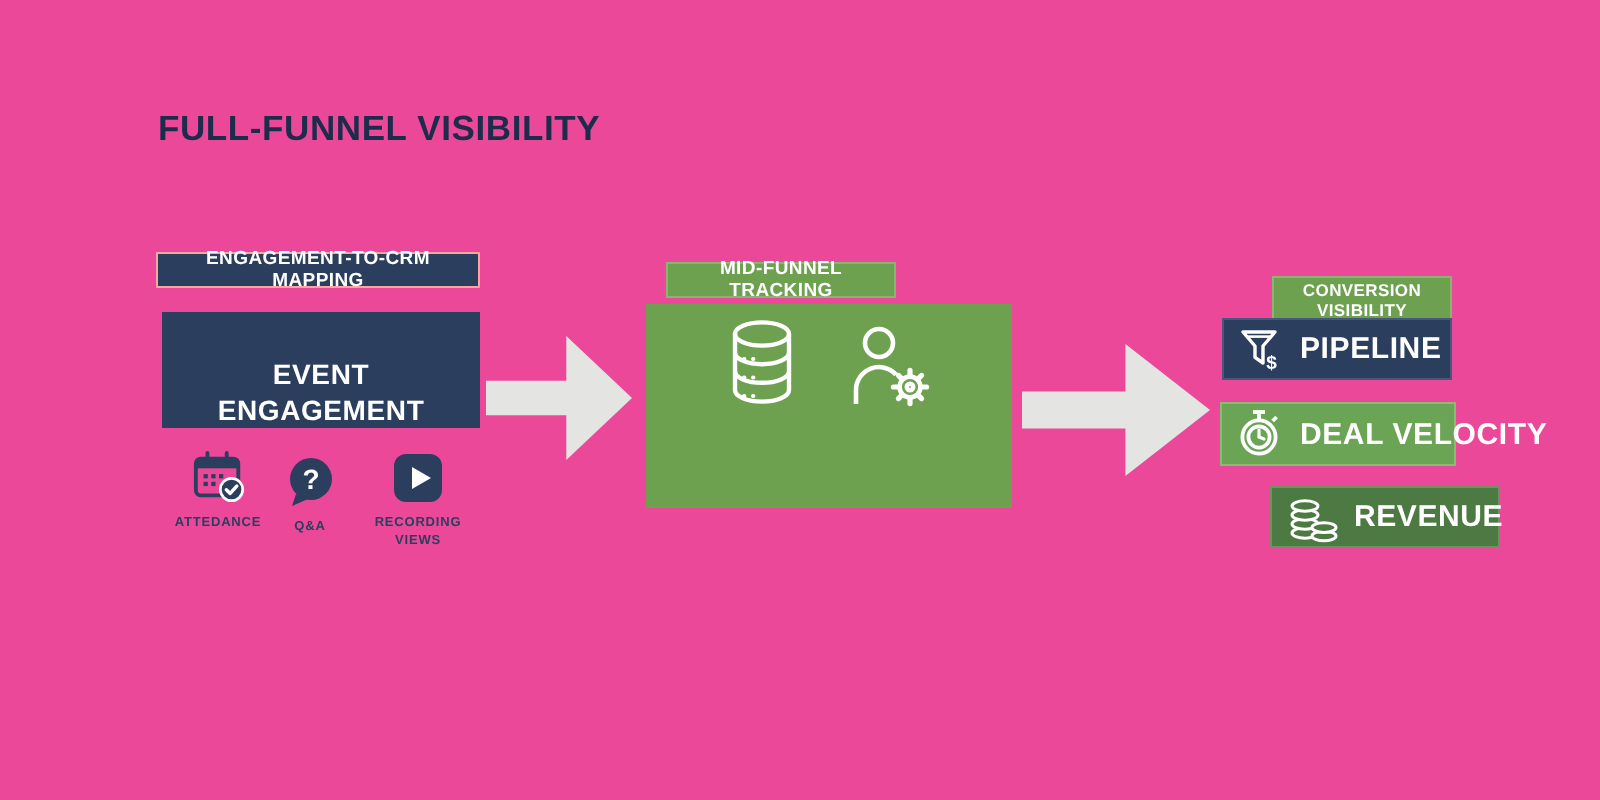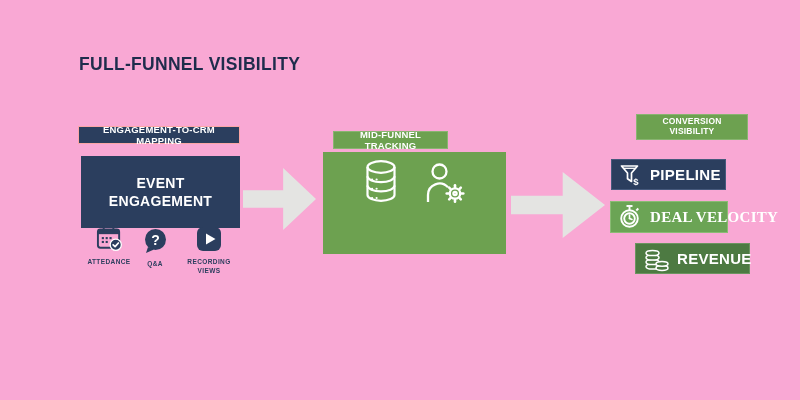--- a/index.html
+++ b/index.html
@@ -1,33 +1,33 @@
 <!DOCTYPE html>
 <html><head>
 <meta charset="utf-8">
 <style>
   html,body{margin:0;padding:0;background:#fff;}
-  .canvas{position:relative;width:800px;height:400px;background:#f9a8d4;overflow:hidden;
+  .canvas{position:relative;width:800px;height:400px;background:#ec4899;overflow:hidden;
           font-family:"Liberation Sans",sans-serif;}
   .abs{position:absolute;}
 
   .title{left:79px;top:54px;font-size:17.5px;font-weight:bold;color:#1e2c4c;letter-spacing:.3px;}
 
   
   .badge{display:flex;align-items:center;justify-content:center;color:#fff;font-weight:bold;
          text-align:center;letter-spacing:.2px;}
   .badge-navy{background:#2b3e5e;border:1px solid #fca5a5;}
   .badge-green{background:#6da150;border:1px solid #89b471;}
   .badge-left{left:78px;top:126px;width:160px;height:16px;font-size:9.5px;}
   .badge-mid{left:333px;top:131px;width:113px;height:16px;font-size:9.5px;}
-  .badge-right{left:636px;top:114px;width:70px;height:22px;font-size:8.5px;line-height:1.15;padding:1px 20px;}
-
-  
-  .event-box{left:81px;top:156px;width:159px;height:72px;background:#2b3e5e;
-             display:flex;align-items:center;justify-content:center;}
+  .badge-right{left:636px;top:138px;width:70px;height:22px;font-size:8.5px;line-height:1.15;padding:1px 9px;}
+
+  
+  .event-box{left:81px;top:156px;width:159px;height:58px;background:#2b3e5e;
+             display:flex;align-items:flex-end;justify-content:center;}
   .event-box span{color:#fff;font-weight:bold;font-size:14px;line-height:1.3;text-align:center;
                   max-width:122px;letter-spacing:.3px;}
 
   
   .metric{display:flex;flex-direction:column;align-items:center;}
   .metric .ic{height:28px;display:flex;align-items:flex-end;justify-content:center;}
   .metric .lb{margin-top:5px;font-size:6.5px;font-weight:bold;color:#2b3e5e;letter-spacing:.4px;
               text-align:center;line-height:1.4;}
   .metric1{left:78px;top:224px;width:62px;}
   .metric2{left:132px;top:226px;width:46px;}
@@ -41,21 +41,21 @@
 
   
   .crm-box{left:323px;top:152px;width:183px;height:102px;background:#6da150;}
   .crm-title{margin-top:11px;text-align:center;color:#fff;font-weight:bold;font-size:19px;letter-spacing:.6px;}
   .crm-icons{display:flex;justify-content:center;align-items:flex-end;gap:24px;margin-top:6px;}
 
   
   .bar{display:flex;align-items:center;gap:7px;padding-left:7px;box-sizing:border-box;}
   .bar .lb{color:#fff;font-weight:bold;font-size:15px;letter-spacing:.3px;white-space:nowrap;}
   .bar1{left:611px;top:159px;width:115px;height:31px;background:#2b3e5e;border:1px solid #46597c;}
-  .bar2{left:610px;top:201px;width:118px;height:32px;background:#6ba455;border:1px solid #8abb74;font-family:Liberation Serif, serif;}
+  .bar2{left:610px;top:201px;width:118px;height:32px;background:#6ba455;border:1px solid #8abb74;}
   .bar3{left:611px;top:243px;width:115px;height:31px;background:#4d7a42;border:1px solid #6b9460;margin-left:24px;}
 
   svg{display:block;}
 </style>
 </head>
 <body>
 
 <div class="canvas">
 
   <div class="abs title">FULL-FUNNEL VISIBILITY</div>

